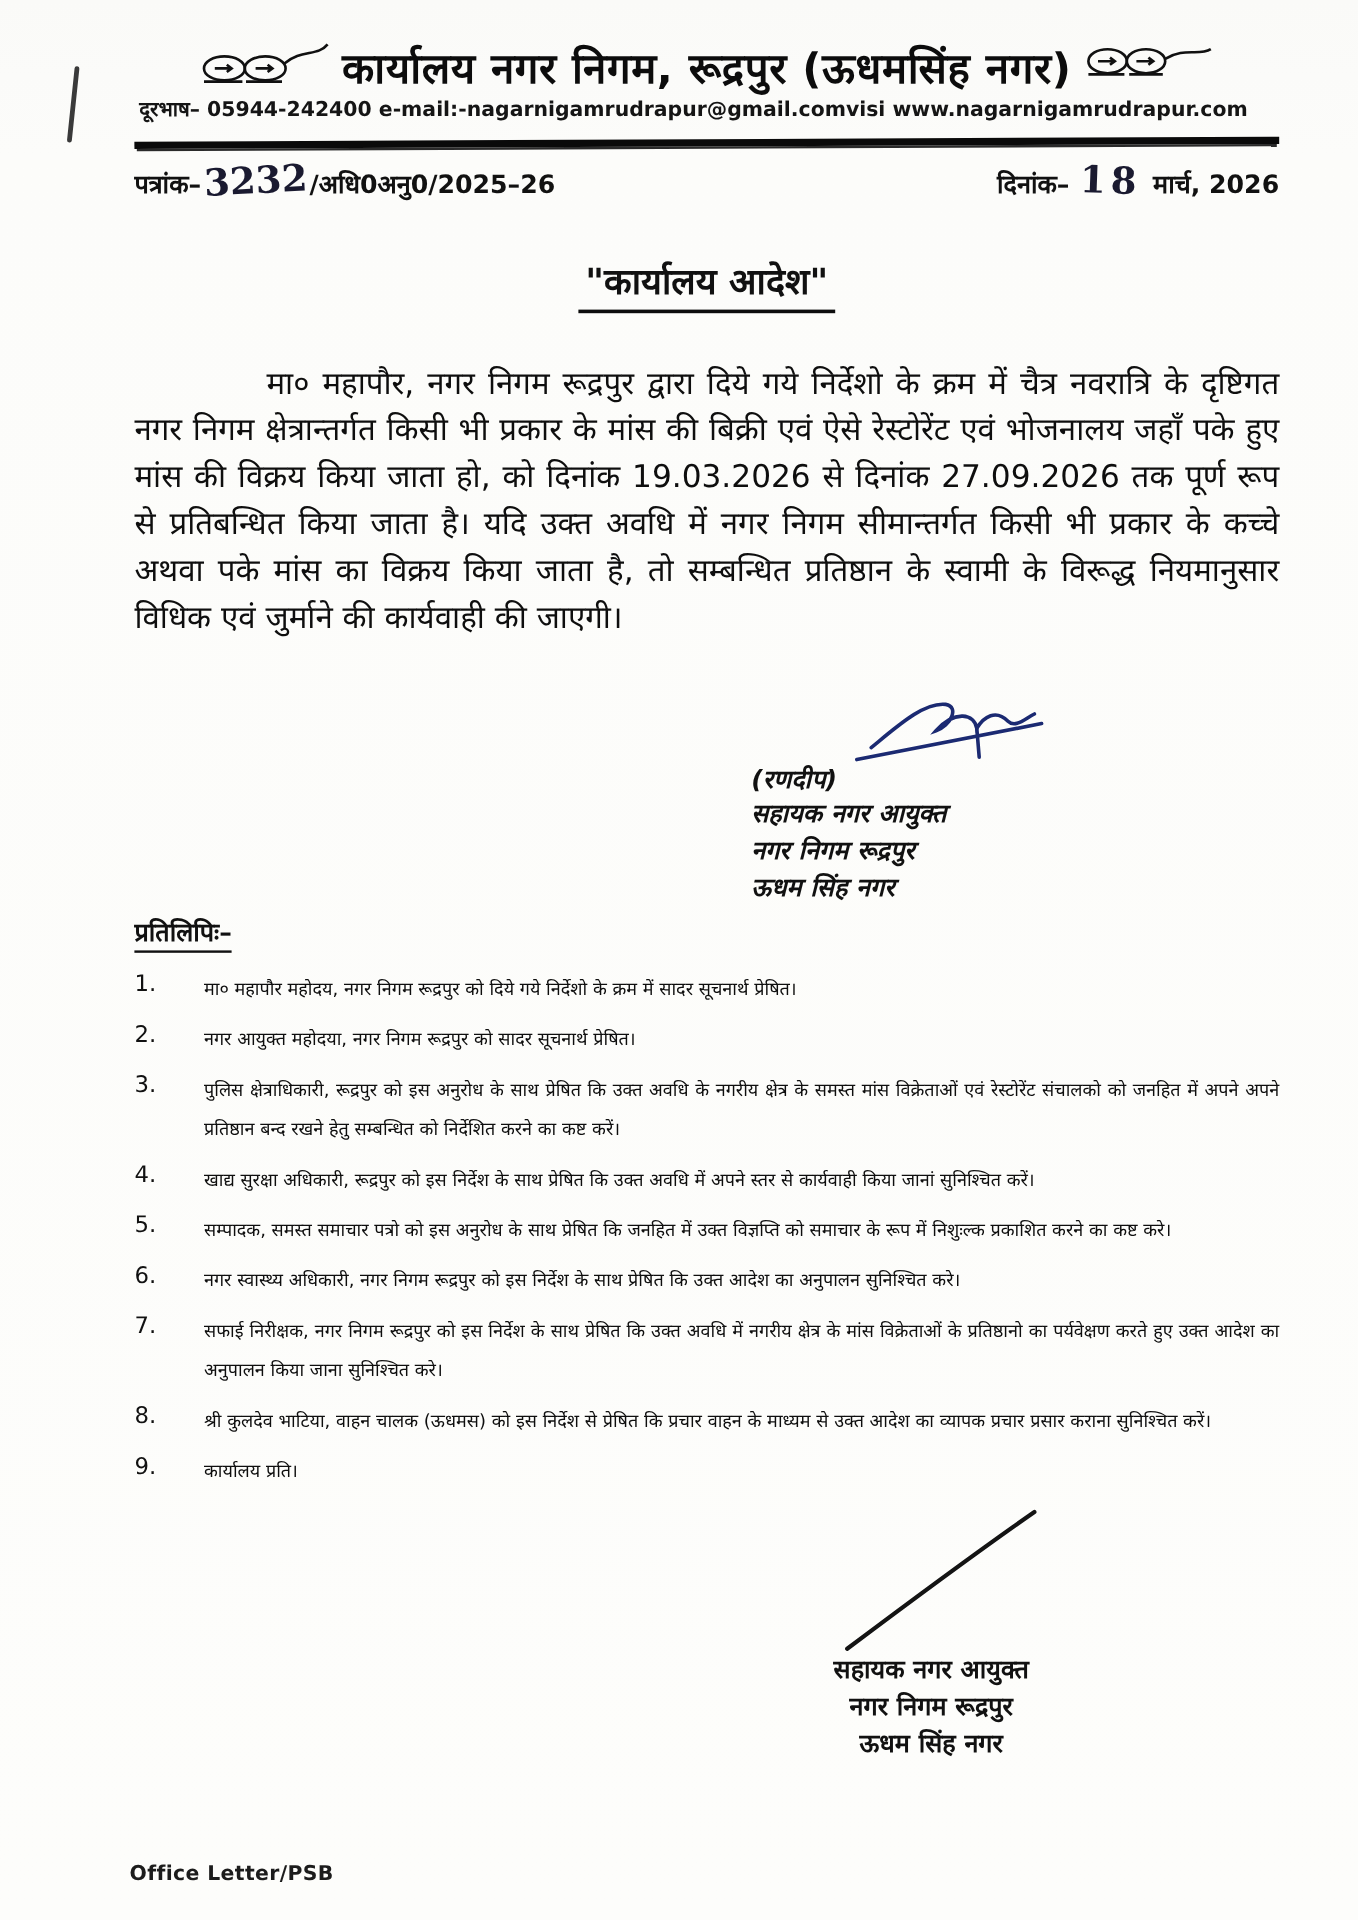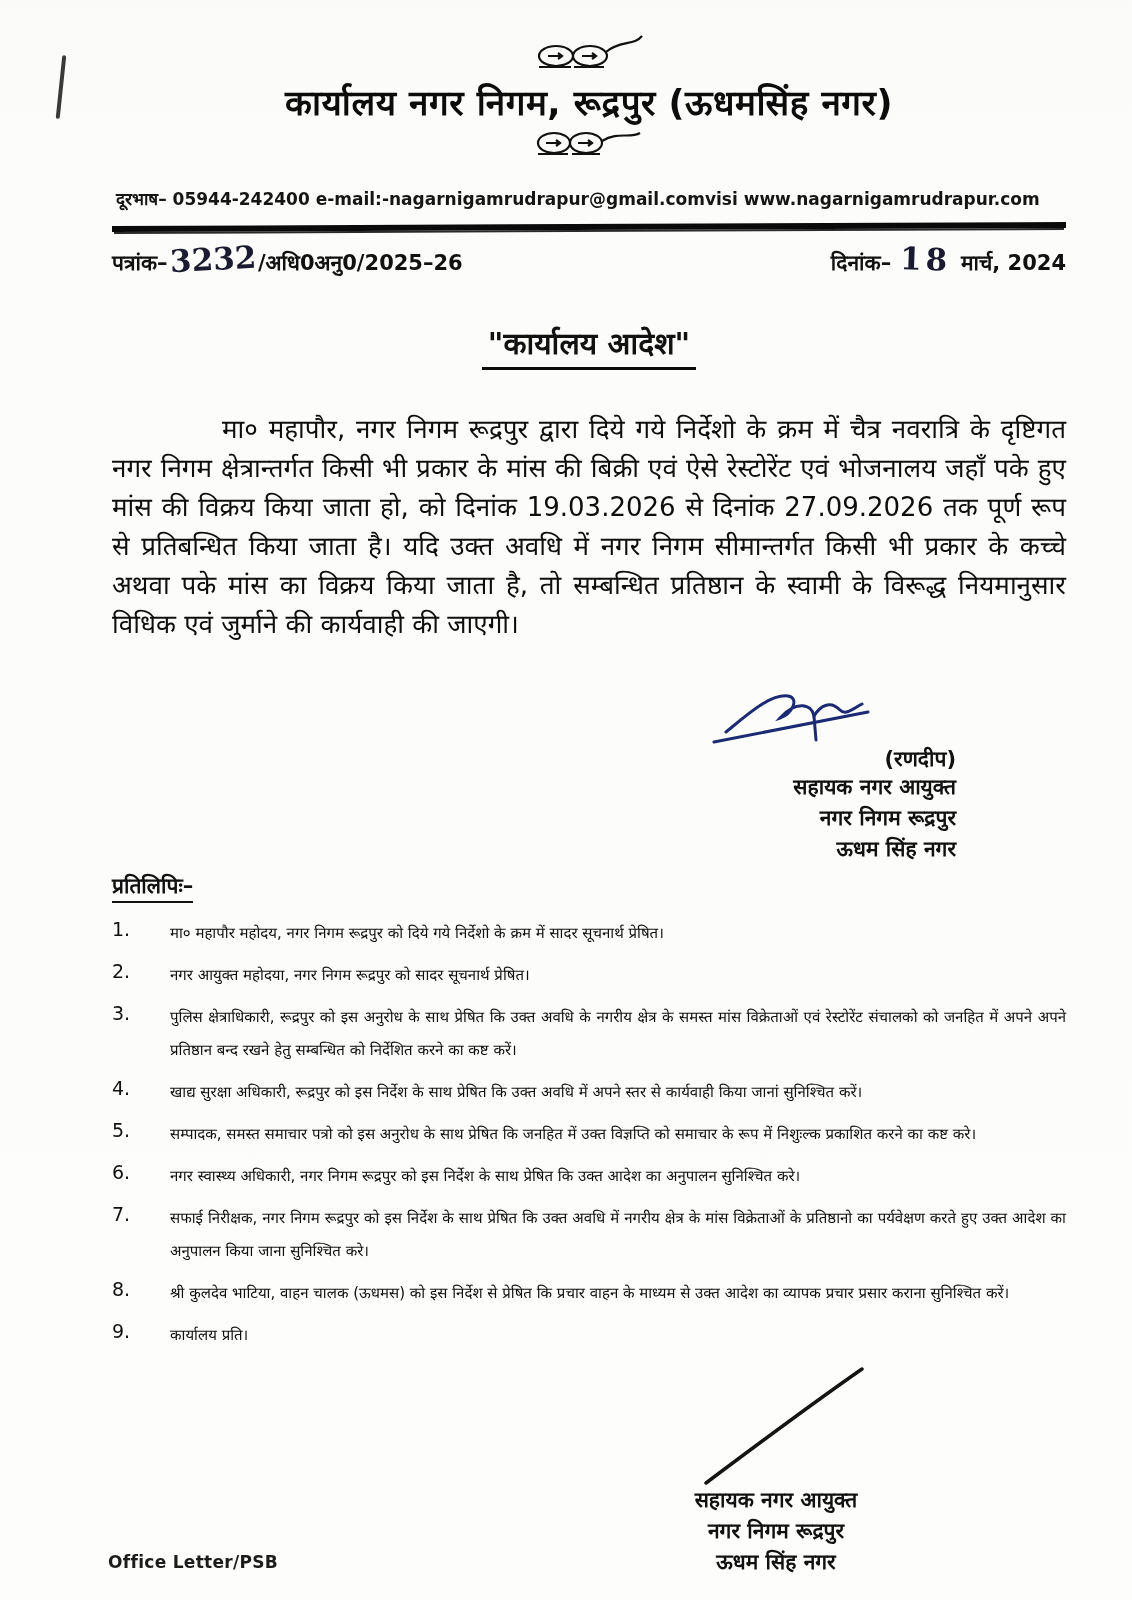--- a/index.html
+++ b/index.html
@@ -17,29 +17,29 @@
 
   
   .pen-artifact{
     position:absolute;left:59px;top:55px;width:4px;height:64px;
     background:#3a3a3a;transform:rotate(6deg);border-radius:2px;
   }
 
   
   .header-row{
     display:flex;align-items:center;justify-content:center;
-    margin-top:12px;flex-direction:column;
+    gap:10px;margin-top:12px;
   }
   .org-title{
     font-size:35px;font-weight:bold;letter-spacing:0.5px;
     white-space:nowrap;color:#0c0c0c;
   }
   .ornament{flex:0 0 auto;}
   .contact-line{
-    margin-top:16px;font-size:17px;font-weight:bold;color:#151515;
+    margin-top:0;font-size:17px;font-weight:bold;color:#151515;
     padding-left:4px;
   }
   .rule{
     margin-top:14px;height:6px;background:#0a0a0a;
     transform:rotate(-0.25deg);
     box-shadow:0 4px 0 -2px #2a2a2a;
   }
   .ref-row{
     display:flex;justify-content:space-between;align-items:flex-end;
     margin-top:14px;font-size:21px;font-weight:bold;
@@ -60,21 +60,21 @@
 
   
   .order-body{
     margin-top:40px;font-size:26px;line-height:39px;
     text-align:justify;text-indent:110px;color:#0e0e0e;
   }
 
   
   .sig-top{
     width:330px;margin:40px 110px 0 auto;
-    text-align:right;position:relative;
+    text-align:left;position:relative;font-style:italic;
   }
   .sig-top .sig-svg{display:block;margin:0 auto -18px auto;}
   .sig-name{font-size:21px;font-weight:bold;margin-top:0;}
   .sig-line{font-size:21px;font-weight:bold;line-height:31px;}
 
   
   .copies{margin-top:6px;}
   .copies-heading{
     display:inline-block;font-size:21px;font-weight:bold;
     border-bottom:2px solid #111;padding-bottom:2px;
@@ -137,21 +137,21 @@
 
     <div class="rule"></div>
 
     <div class="ref-row">
       <div>
         <span>पत्रांक–</span><span class="hw">3232</span><span>/अधि0अनु0/2025–26</span>
       </div>
       <div>
         <span>दिनांक–</span>
         <span class="hw hw-date">18</span>
-        <span>मार्च, 2024</span>
+        <span>मार्च, 2026</span>
       </div>
     </div>
 
     <div class="order-title-wrap">
       <span class="order-title">"कार्यालय आदेश"</span>
     </div>
 
     <p class="order-body">मा० महापौर, नगर निगम रूद्रपुर द्वारा दिये गये निर्देशो के क्रम में चैत्र नवरात्रि के दृष्टिगत नगर निगम क्षेत्रान्तर्गत किसी भी प्रकार के मांस की बिक्री एवं ऐसे रेस्टोरेंट एवं भोजनालय जहाँ पके हुए मांस की विक्रय किया जाता हो, को दिनांक 19.03.2026 से दिनांक 27.09.2026 तक पूर्ण रूप से प्रतिबन्धित किया जाता है। यदि उक्त अवधि में नगर निगम सीमान्तर्गत किसी भी प्रकार के कच्चे अथवा पके मांस का विक्रय किया जाता है, तो सम्बन्धित प्रतिष्ठान के स्वामी के विरूद्ध नियमानुसार विधिक एवं जुर्माने की कार्यवाही की जाएगी।</p>
 
     <div class="sig-top">

